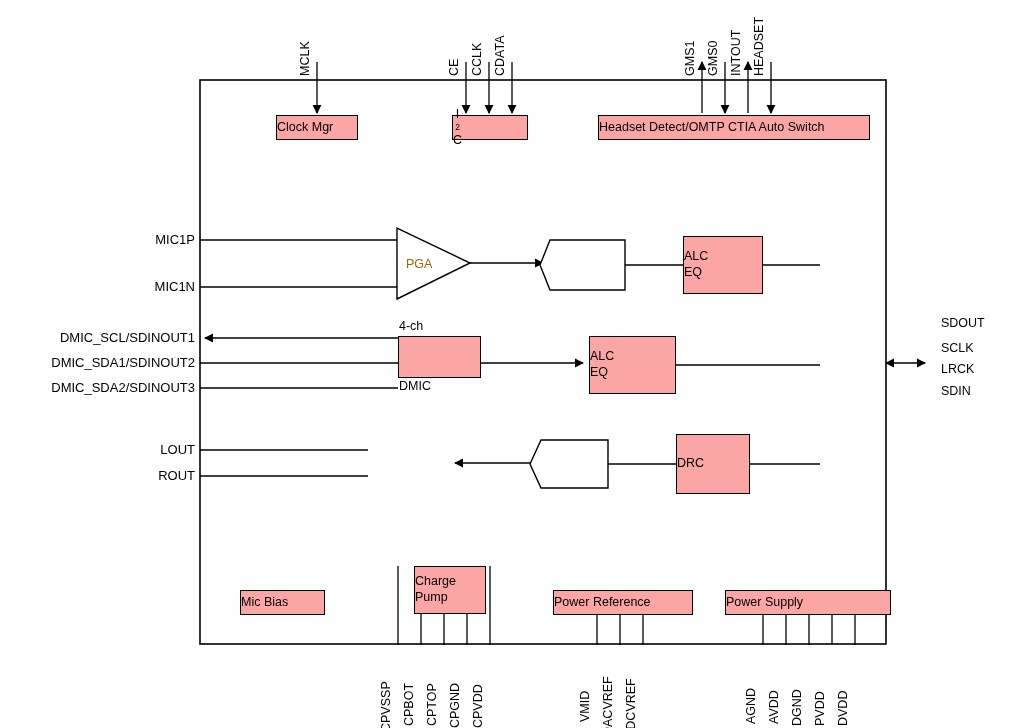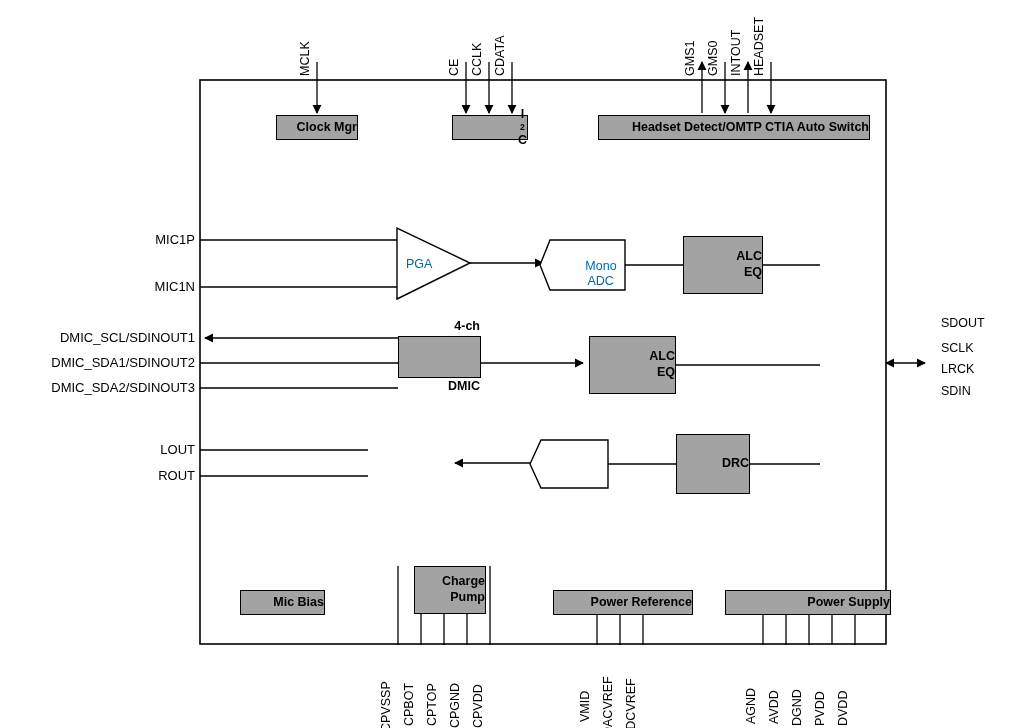--- a/index.html
+++ b/index.html
@@ -24,35 +24,34 @@
     left: 0;
     top: 0;
     width: 1024px;
     height: 728px;
   }
   .lbl {
     position: absolute;
     font-size: 12.5px;
     line-height: 1.15;
     white-space: pre;
-    color: #0369a1;
+    color: #a16207;
   }
   .box {
     position: absolute;
     border: 1.4px solid #000;
-    background: #a3a3a3;
+    background: #fca5a5;
     display: flex;
     flex-direction: column;
-    align-items: flex-end;
+    align-items: flex-start;
     justify-content: center;
     font-size: 12.5px;
     line-height: 1.25;
     text-align: center;
     box-sizing: border-box;
-    font-weight: bold;
   }
   .box span { display: block; white-space: pre; }
   .vert {
     position: absolute;
     font-size: 12.5px;
     white-space: pre;
     transform-origin: left bottom;
     transform: rotate(-90deg);
   }
   .pin-left {
@@ -173,24 +172,20 @@
   <div class="pin-left" style="left:40px; top:442px; width:155px;">LOUT</div>
   <div class="pin-left" style="left:40px; top:468px; width:155px;">ROUT</div>
 
   <div class="pin-right" style="left:941px; top:316px;">SDOUT</div>
   <div class="pin-right" style="left:941px; top:341px;">SCLK</div>
   <div class="pin-right" style="left:941px; top:362px;">LRCK</div>
   <div class="pin-right" style="left:941px; top:384px;">SDIN</div>
 
   <div class="lbl" style="left:406px; top:257px;">PGA</div>
 
-  <div class="lbl" style="left:566px; top:245px; text-align:center; width:56px;">
-    <span>Mono</span>
-    <span>ADC</span>
-  </div>
 
   <div class="box" style="left:683px; top:236px; width:80px; height:58px;">
     <span>ALC</span>
     <span>EQ</span>
   </div>
 
   <div class="box" style="left:398px; top:336px; width:83px; height:42px;gap:44px;">
     <span>4-ch</span>
     <span>DMIC</span>
   </div>

